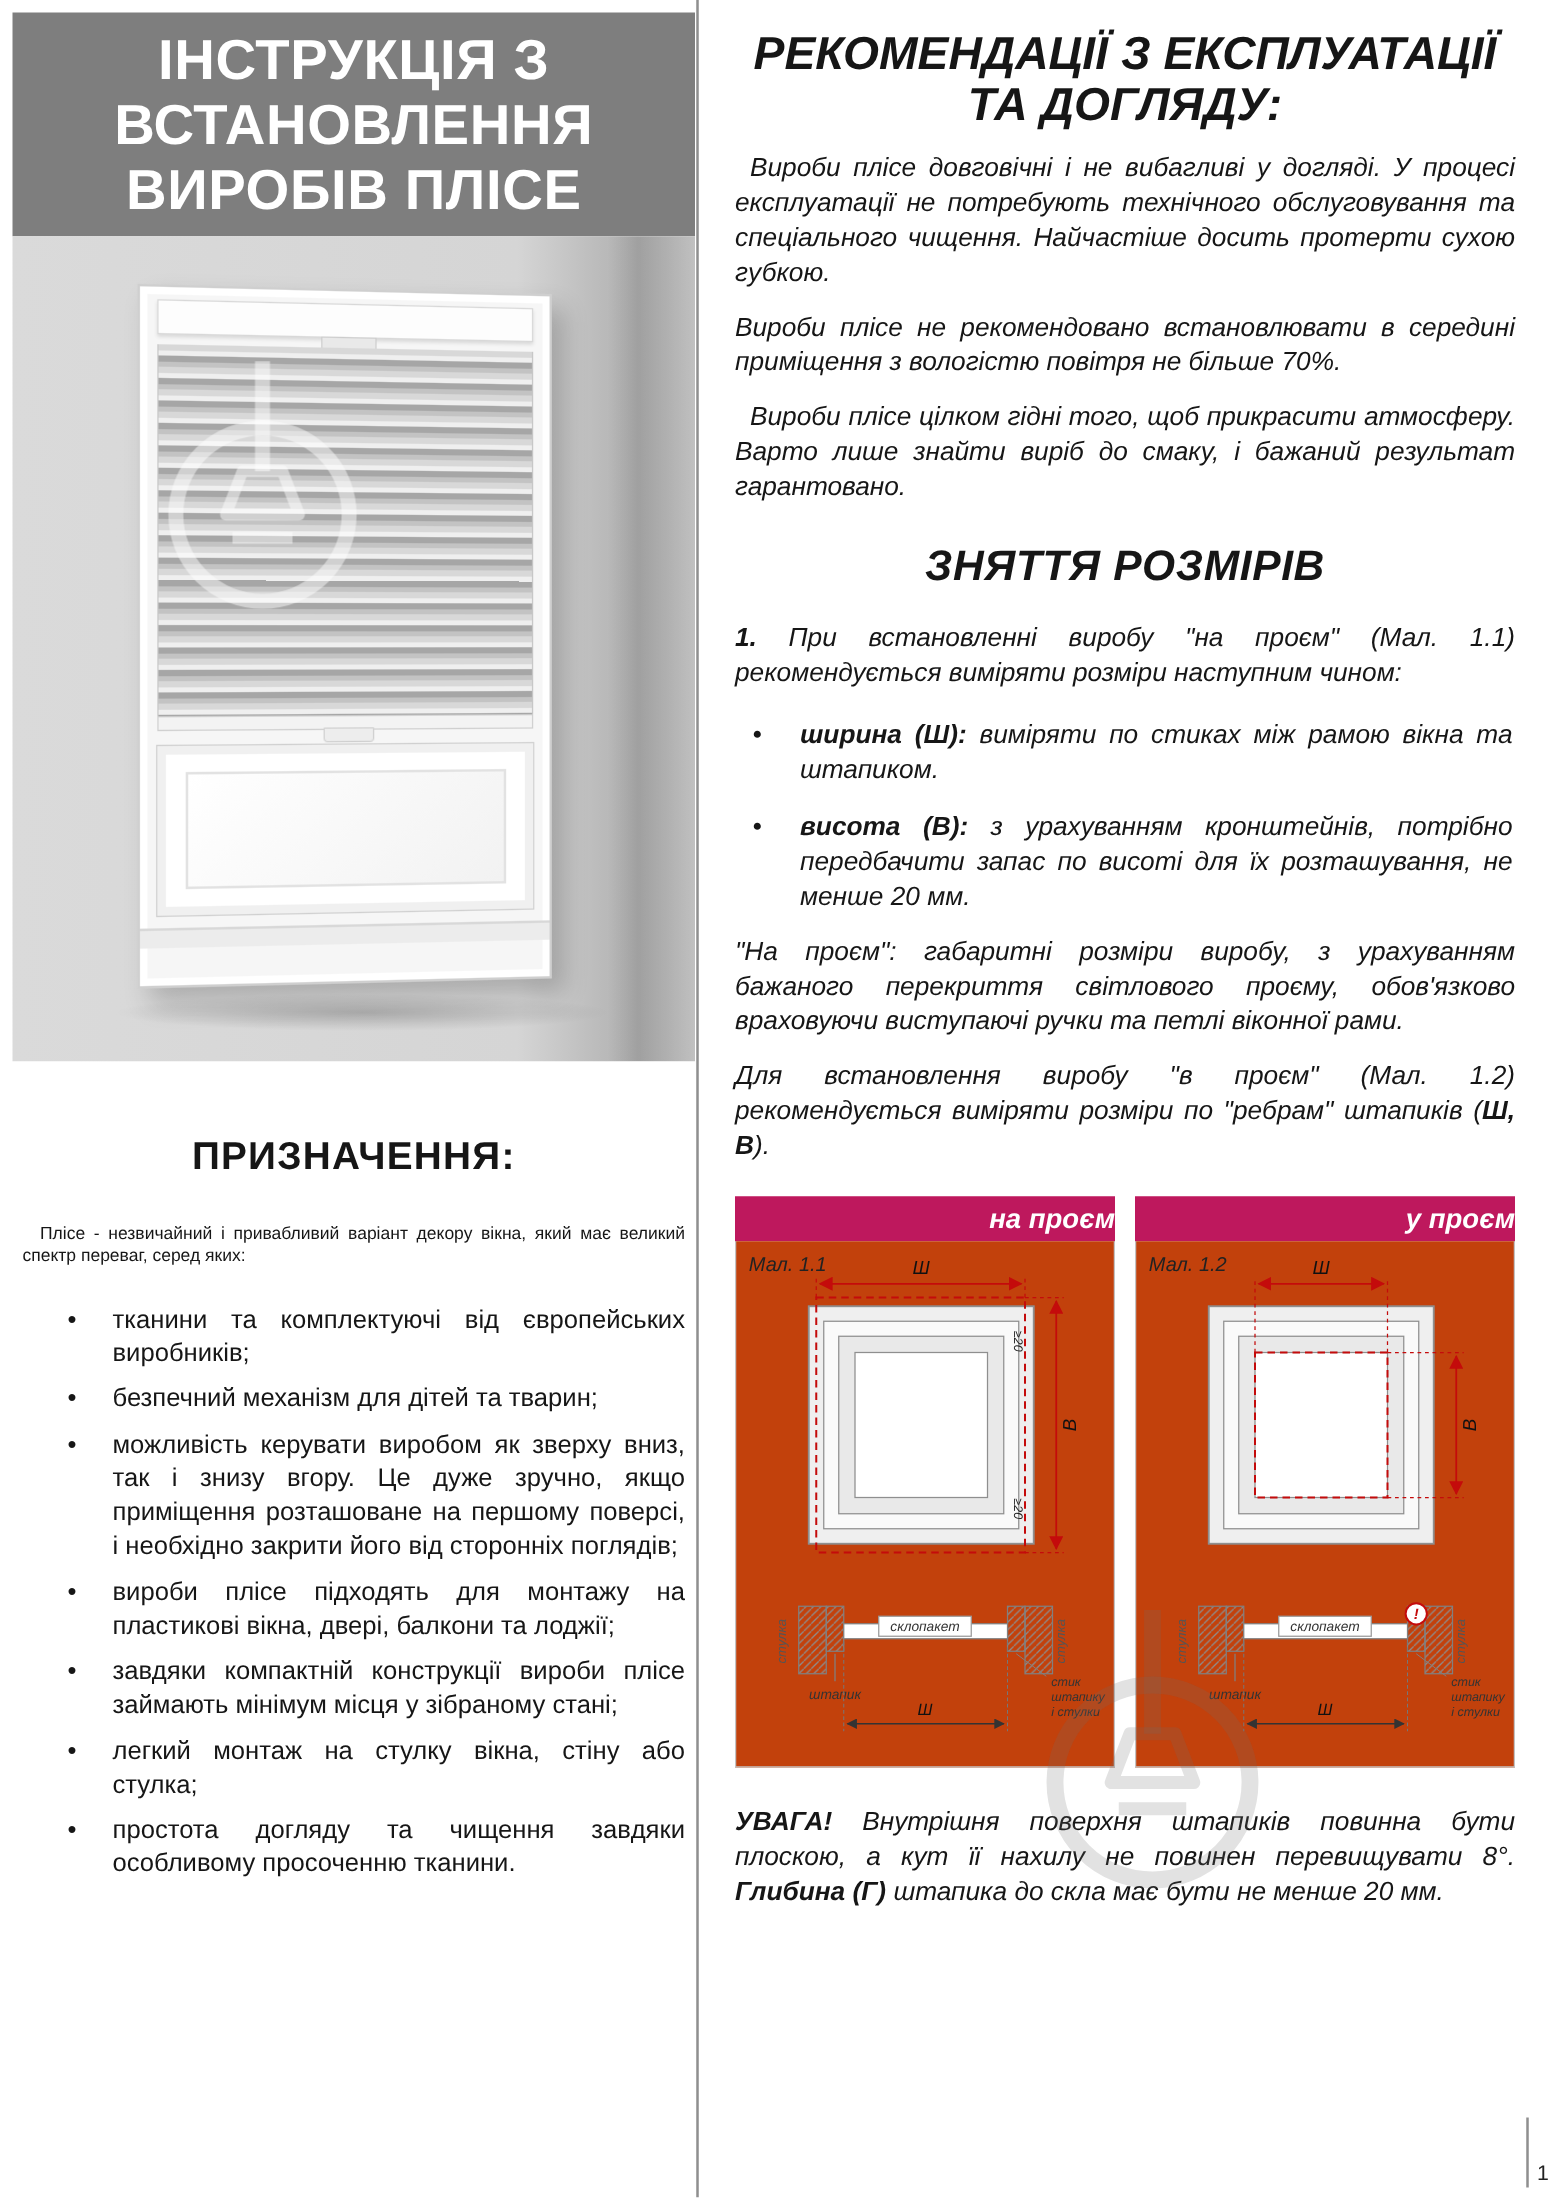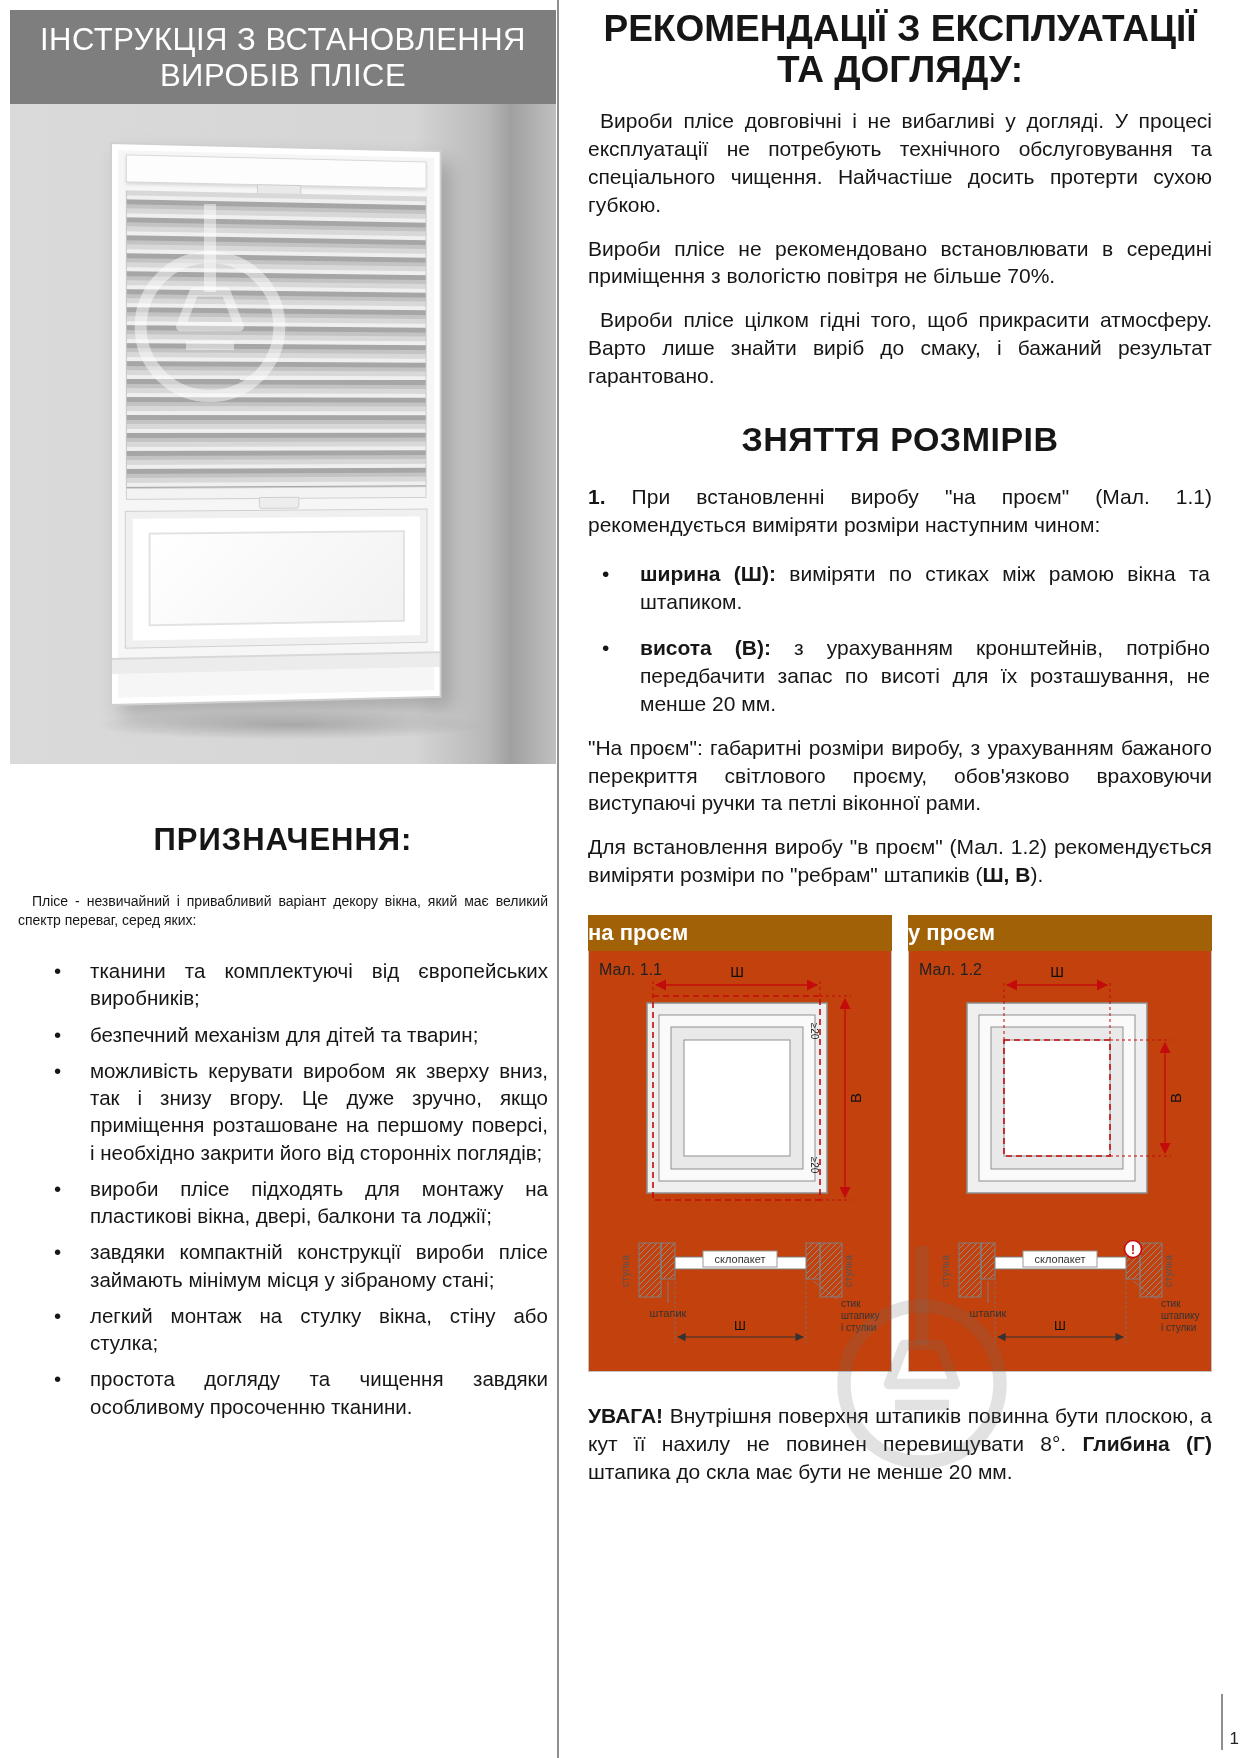--- a/index.html
+++ b/index.html
@@ -3,21 +3,21 @@
 <meta charset="utf-8">
 <style>
   html,body{margin:0;padding:0;}
   body{width:1245px;height:1758px;background:#ffffff;font-family:"Liberation Sans","DejaVu Sans",sans-serif;color:#161616;}
   .page{position:relative;width:1245px;height:1758px;overflow:hidden;background:#fff;}
   .v-divider{position:absolute;left:557px;top:0;width:2px;height:1758px;background:#8f8f8f;}
 
   
   .col-left{position:absolute;left:10px;top:10px;width:546px;}
   .left-header{background:#7e7e7e;color:#fff;text-align:center;padding:12px 6px 10px;}
-  .left-header .hl{font-weight:normal;font-size:31px;line-height:1.16;letter-spacing:0.5px;}
+  .left-header .hl{font-weight:bold;font-size:45px;line-height:1.16;letter-spacing:0.5px;}
 
   .hero{position:relative;width:546px;height:660px;background:linear-gradient(90deg,#dadada 0%,#d5d5d5 74%,#b9b9b9 87%,#c8c8c8 100%);overflow:hidden;}
   .hero-wall{position:absolute;right:0;top:0;width:70px;height:100%;background:linear-gradient(90deg,rgba(0,0,0,0) 0%,rgba(0,0,0,0.16) 35%,rgba(0,0,0,0.04) 100%);}
   .hero-shadow{position:absolute;left:80px;bottom:24px;width:400px;height:30px;background:radial-gradient(ellipse at center,rgba(0,0,0,0.20),rgba(0,0,0,0) 70%);}
   .hero-window{position:absolute;left:100px;top:38px;width:340px;height:560px;background:#f6f6f6;border:2px solid #cfcfcf;box-shadow:10px 12px 20px rgba(0,0,0,0.20),inset 0 0 0 6px #ffffff;transform:perspective(1400px) rotateY(7deg);transform-origin:left center;}
   .headrail{position:absolute;left:14px;top:10px;right:14px;height:26px;background:#fdfdfd;border:1px solid #d8d8d8;box-shadow:0 2px 3px rgba(0,0,0,0.12);}
   .headrail-tab{position:absolute;left:50%;top:100%;width:44px;height:8px;margin-left:-22px;background:#e9e9e9;border:1px solid #cccccc;}
   .pleats{position:absolute;left:14px;top:46px;right:14px;height:298px;background:repeating-linear-gradient(180deg,#d8d8d8 0 5px,#efefef 5px 9px,#a6a6a6 9px 14px,#c3c3c3 14px 18px);border-left:1px solid #c6c6c6;border-right:1px solid #c6c6c6;}
   .pleat-rail{position:absolute;left:14px;top:344px;right:14px;height:10px;background:#f3f3f3;border:1px solid #cfcfcf;}
   .rail-tab{position:absolute;left:50%;top:9px;width:40px;height:10px;margin-left:-20px;background:#ededed;border:1px solid #cfcfcf;border-radius:0 0 3px 3px;}
@@ -30,33 +30,33 @@
   .wm-diagrams{left:244px;top:322px;width:180px;color:rgba(110,110,110,0.20);z-index:5;}
   .watermark svg{display:block;width:100%;height:auto;}
 
   .purpose-title{margin-top:58px;text-align:center;font-weight:bold;font-size:31px;letter-spacing:1px;}
   .purpose-intro{margin:34px 8px 0;font-size:14px;line-height:1.33;text-align:justify;text-indent:14px;}
   .purpose-list{margin:28px 0 0;padding:0;list-style:none;}
   .purpose-list li{position:relative;padding-left:80px;padding-right:8px;margin-bottom:9px;font-size:20.5px;line-height:1.33;text-align:justify;}
   .purpose-list li::before{content:"\2022";position:absolute;left:44px;top:0;}
 
   
-  .col-right{position:absolute;left:588px;top:8px;width:624px;}
+  .col-right{position:absolute;left:588px;top:22px;width:624px;font-style:italic;}
   .care-title{text-align:center;font-weight:bold;font-size:37px;line-height:1.12;}
   .body-p{font-size:21px;line-height:1.33;text-align:justify;margin:16px 0 0;}
   .indent{text-indent:12px;}
   .measuring-title{text-align:center;font-weight:bold;font-size:34px;margin-top:30px;letter-spacing:0.5px;}
   .step-p{font-size:21px;line-height:1.33;text-align:justify;margin-top:24px;}
   .m-list{list-style:none;margin:6px 0 0;padding:0;}
   .m-list li{position:relative;padding-left:52px;padding-right:2px;margin-top:18px;font-size:21px;line-height:1.33;text-align:justify;}
   .m-list li::before{content:"\2022";position:absolute;left:14px;}
 
   .diagrams{position:relative;display:flex;gap:16px;margin-top:26px;}
   .diagram{width:304px;}
-  .diag-header{background:#a16207;color:#fff;font-weight:bold;font-size:22px;text-align:left;padding:5px 0;}
+  .diag-header{background:#be185d;color:#fff;font-weight:bold;font-size:22px;text-align:right;padding:5px 0;}
   .diag-body{border:1px solid #c2c2c2;border-top:none;background:#c2410c;}
   .diag-body svg{display:block;width:302px;height:420px;}
 
   .warning-p{font-size:21px;line-height:1.33;text-align:justify;margin-top:30px;}
 
   .pageno{position:absolute;right:6px;bottom:8px;display:flex;align-items:flex-end;gap:7px;}
   .pageno .rule{width:2px;height:56px;background:#8f8f8f;}
   .pageno .num{font-size:17px;padding-bottom:1px;color:#222;}
 </style>
 </head>

